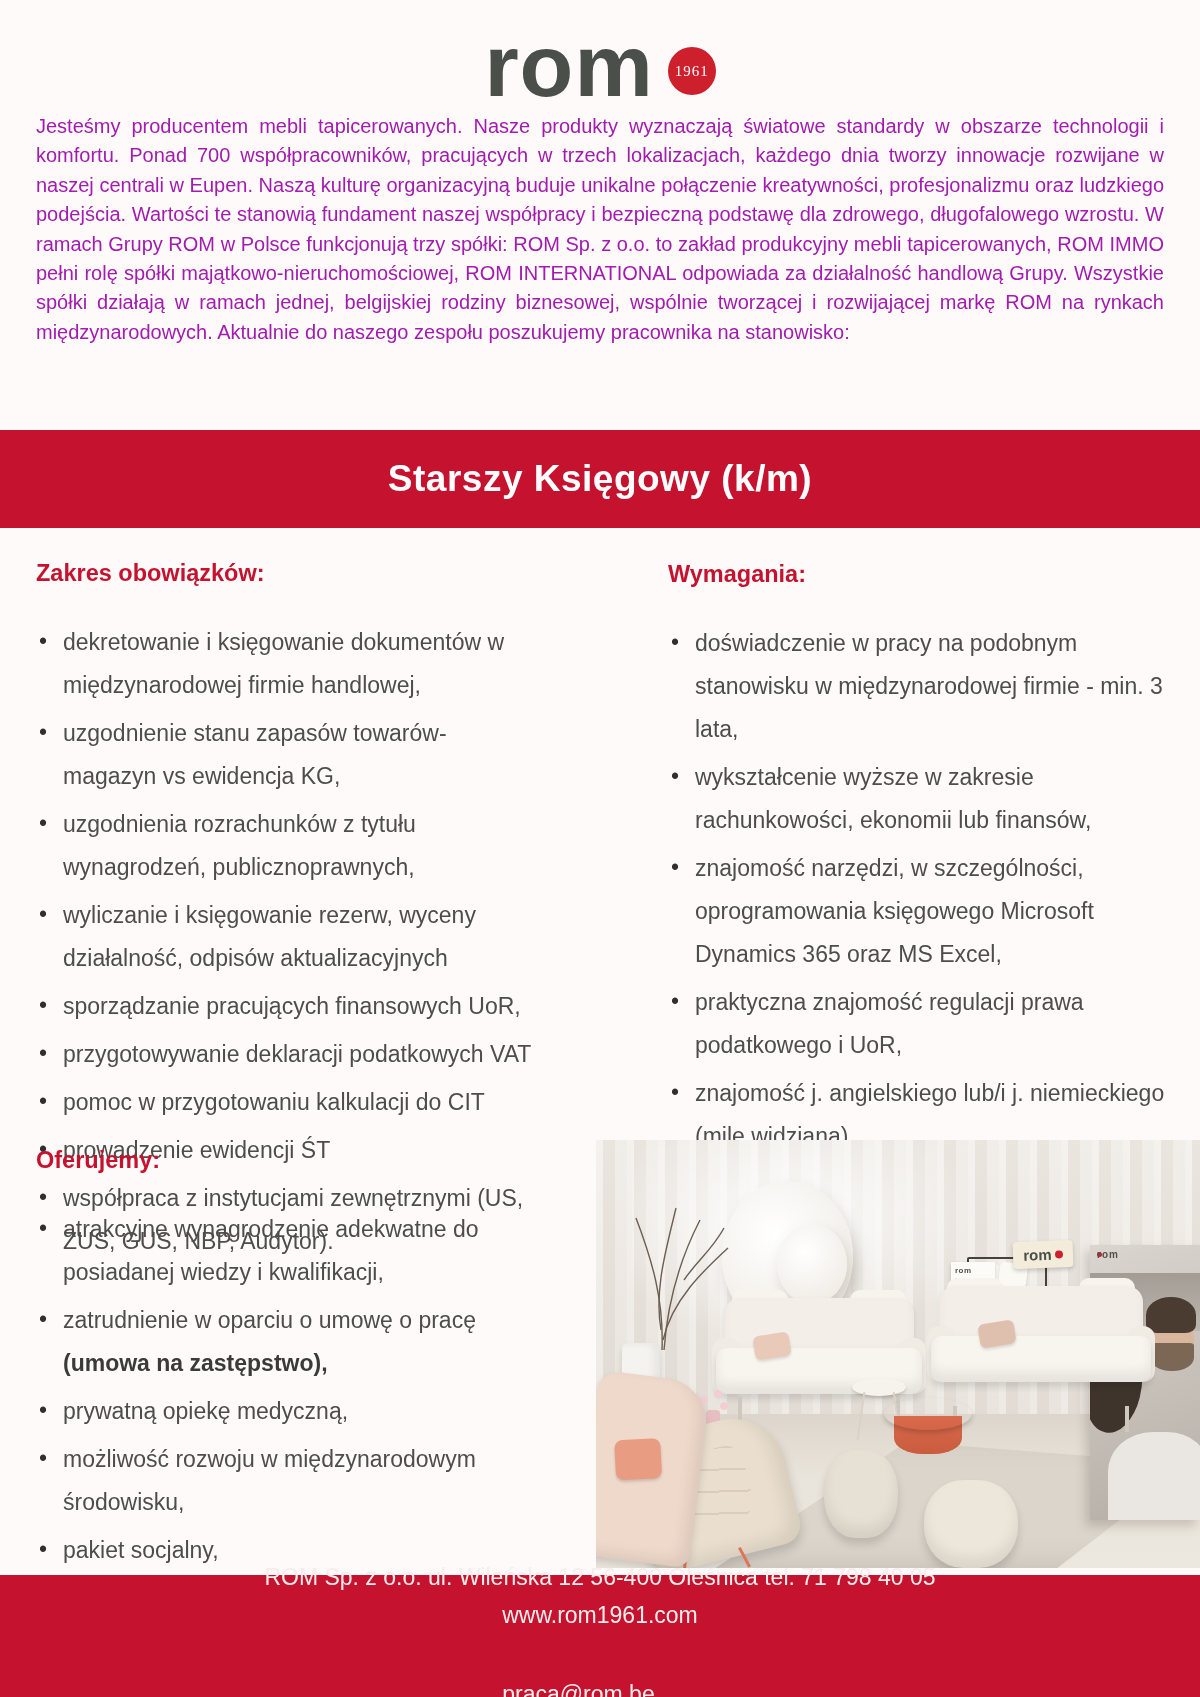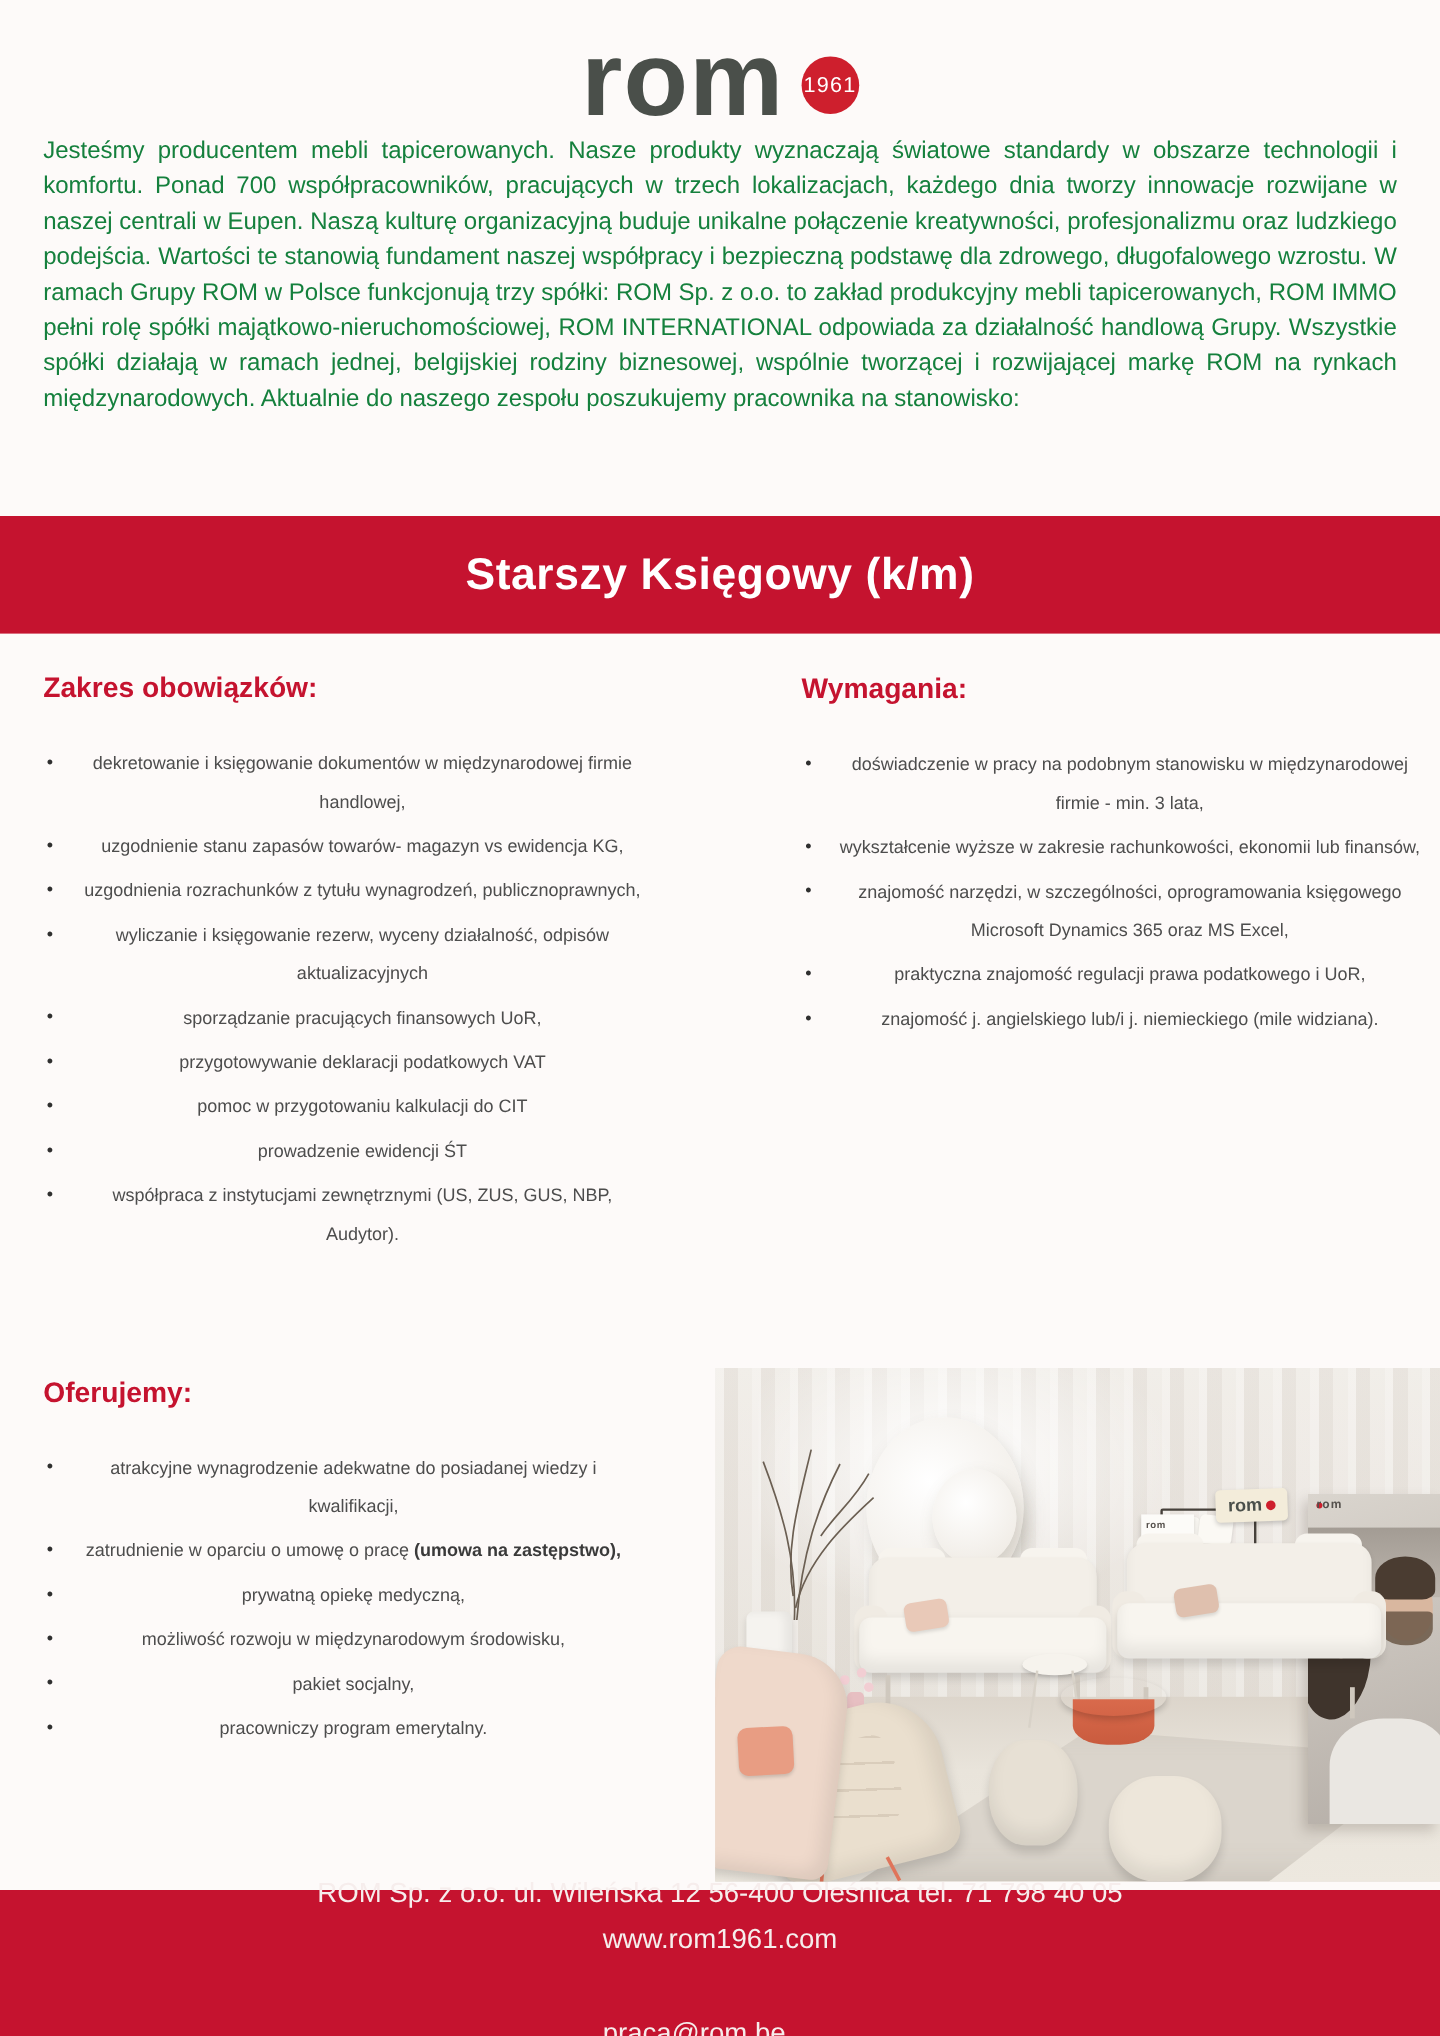--- a/index.html
+++ b/index.html
@@ -6,32 +6,32 @@
   .page{
     position:relative;width:1200px;height:1697px;margin:0 auto;
     background:#FDFAF9;overflow:hidden;
     font-family:"Liberation Sans", sans-serif;color:#4B4B4B;
   }
   
   .logo{position:absolute;top:18px;left:0;right:0;height:96px;
     display:flex;align-items:center;justify-content:center;gap:14px;}
   .logo-word{font-size:88px;line-height:1;font-weight:bold;color:#4A4F4A;letter-spacing:1px;}
   .logo-badge{width:48px;height:48px;border-radius:50%;background:#CE1F2D;color:#fff;
-    display:flex;align-items:center;justify-content:center;font-size:18px;letter-spacing:1px;margin-top:10px;}
+    display:flex;align-items:center;justify-content:center;font-size:15px;letter-spacing:1px;margin-top:10px;font-family:Liberation Serif, serif;}
   
   .intro{position:absolute;left:36px;top:112px;width:1128px;margin:0;
-    font-size:20px;line-height:29.4px;text-align:justify;color:#15803d;}
+    font-size:20px;line-height:29.4px;text-align:justify;color:#a21caf;}
   
   .banner{position:absolute;left:0;top:430px;width:100%;height:98px;background:#C5132F;
     display:flex;align-items:center;justify-content:center;}
   .banner h1{margin:0;color:#fff;font-size:37px;letter-spacing:.5px;}
   
   .sec{position:absolute;}
   .sec h2{margin:0 0 34px 0;font-size:23.5px;color:#C5132F;}
-  .sec ul{list-style:none;margin:0;padding:0;font-size:15px;line-height:32px;color:#4D4D4D;text-align:center;}
+  .sec ul{list-style:none;margin:0;padding:0;font-size:23px;line-height:43px;color:#4D4D4D;}
   .sec li{position:relative;padding-left:27px;margin-bottom:5px;}
   .sec li::before{content:"•";position:absolute;left:3px;top:-1px;color:#2F2F2F;}
   .sec li strong{color:#3A3A3A;}
   .duties{left:36px;top:560px;width:505px;}
   .requirements{left:622px;top:561px;width:520px;margin-left:46px;}
   .offer{left:36px;top:1147px;width:490px;}
   
   .photo{position:absolute;left:596px;top:1140px;width:604px;height:428px;overflow:hidden;
     background:linear-gradient(180deg,#F0ECE7 0%,#E7E2DB 58%,#E3DDD4 100%);}
   .photo *{position:absolute;}

